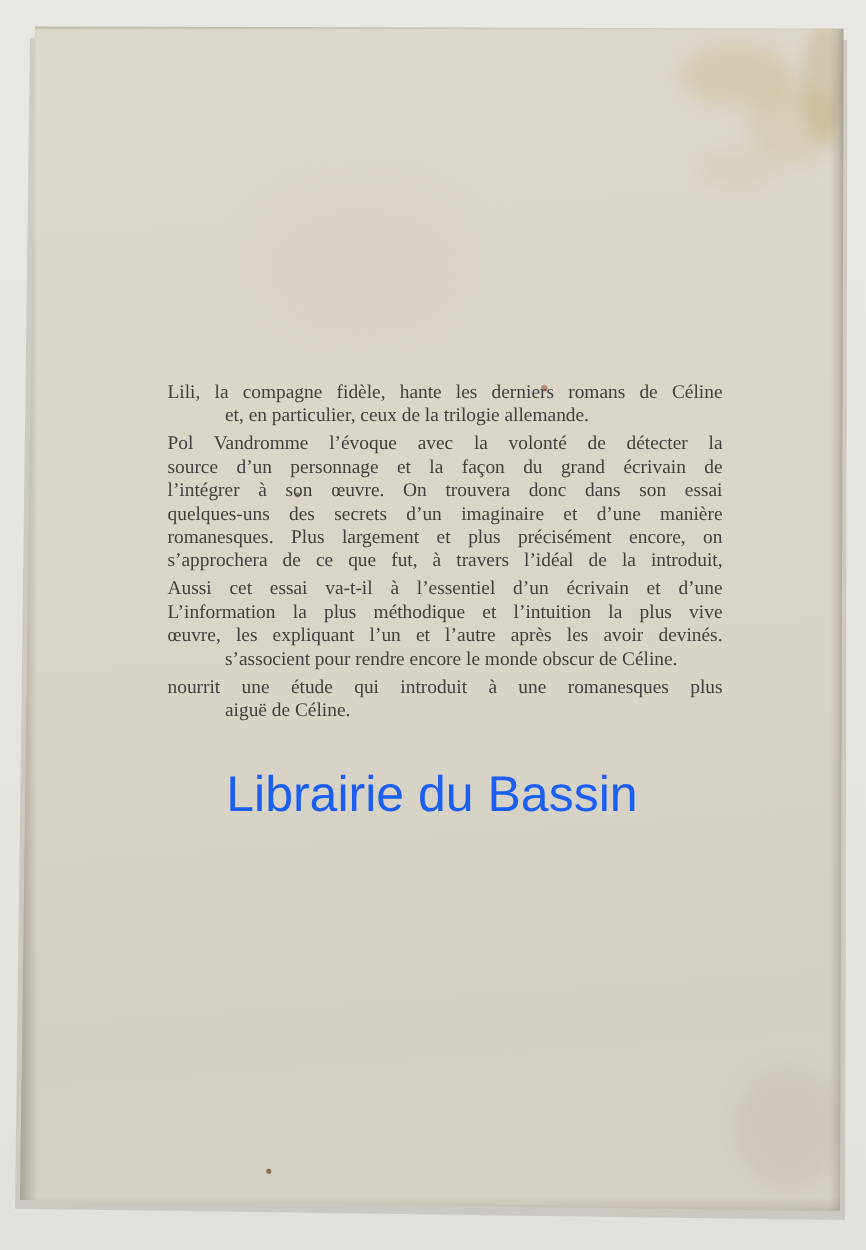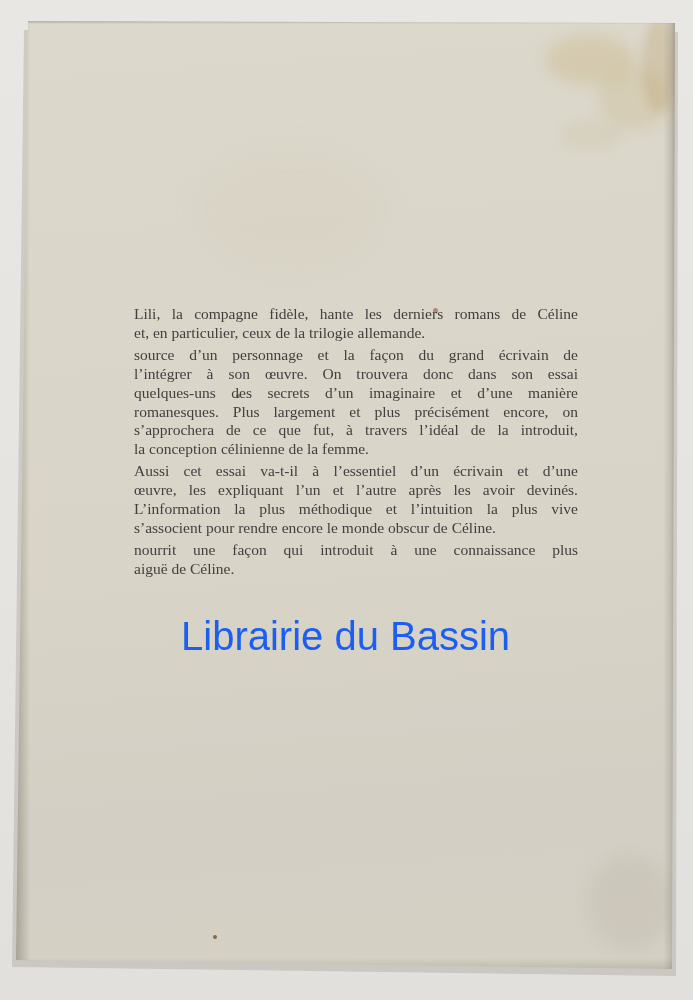--- a/index.html
+++ b/index.html
@@ -38,21 +38,21 @@
   .s8{left:213px;top:935px;width:4px;height:4px;background:rgba(120,88,55,.85);filter:blur(.5px);}
   .s9{left:200px;top:150px;width:180px;height:120px;background:rgba(205,190,150,.07);filter:blur(14px);}
   .blurb{
     position:absolute;left:134px;top:305px;width:444px;
     color:var(--ink,#413f40);
     font-size:15.5px;line-height:18.9px;
     text-rendering:optimizeLegibility;
   }
   .para{margin:0 0 3px 0;}
   .line{text-align:justify;text-align-last:justify;}
-  .line.last{text-align-last:left;}
+  .line.last{text-align-last:left;margin-left:46px;}
   .watermark{
     position:absolute;left:181px;top:612px;
     font-family:"Liberation Sans","DejaVu Sans",sans-serif;
     font-size:40px;line-height:48px;letter-spacing:0px;white-space:nowrap;
     color:var(--watermark_blue,#1c5ef0);
   }
 </style>
 </head>
 <body>
 
@@ -72,34 +72,34 @@
     <div class="edge-top"></div>
     <div class="edge-right"></div>
     <div class="edge-bottom"></div>
 
     <div class="blurb">
         <div class="para">
           <div class="line">Lili, la compagne fidèle, hante les derniers romans de Céline</div>
           <div class="line last">et, en particulier, ceux de la trilogie allemande.</div>
         </div>
         <div class="para">
+          <div class="line">Pol Vandromme l’évoque avec la volonté de détecter la</div>
           <div class="line">source d’un personnage et la façon du grand écrivain de</div>
           <div class="line">l’intégrer à son œuvre. On trouvera donc dans son essai</div>
           <div class="line">quelques-uns des secrets d’un imaginaire et d’une manière</div>
           <div class="line">romanesques. Plus largement et plus précisément encore, on</div>
           <div class="line">s’approchera de ce que fut, à travers l’idéal de la introduit,</div>
-          <div class="line last">la conception célinienne de la femme.</div>
         </div>
         <div class="para">
           <div class="line">Aussi cet essai va-t-il à l’essentiel d’un écrivain et d’une</div>
+          <div class="line">L’information la plus méthodique et l’intuition la plus vive</div>
           <div class="line">œuvre, les expliquant l’un et l’autre après les avoir devinés.</div>
-          <div class="line">L’information la plus méthodique et l’intuition la plus vive</div>
           <div class="line last">s’associent pour rendre encore le monde obscur de Céline.</div>
         </div>
         <div class="para">
-          <div class="line">nourrit une façon qui introduit à une connaissance plus</div>
+          <div class="line">nourrit une étude qui introduit à une romanesques plus</div>
           <div class="line last">aiguë de Céline.</div>
         </div>
       </div>
 
     <div class="watermark">Librairie du Bassin</div>
   </div>
 </div>
 
 </body></html>

